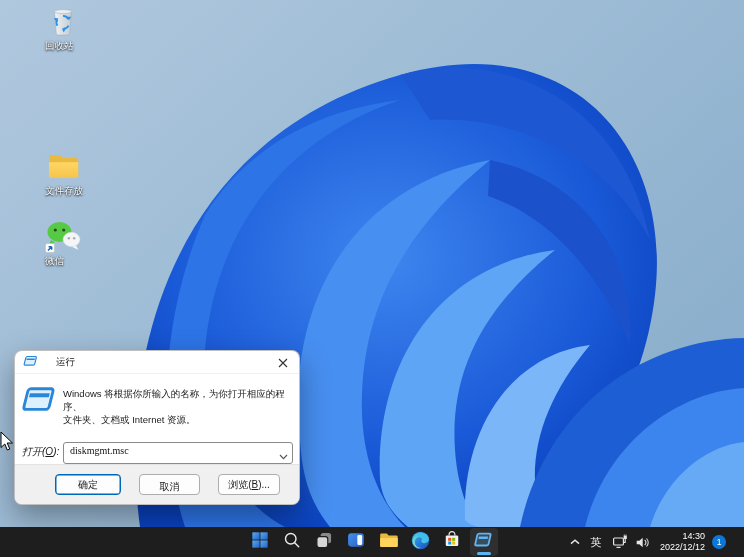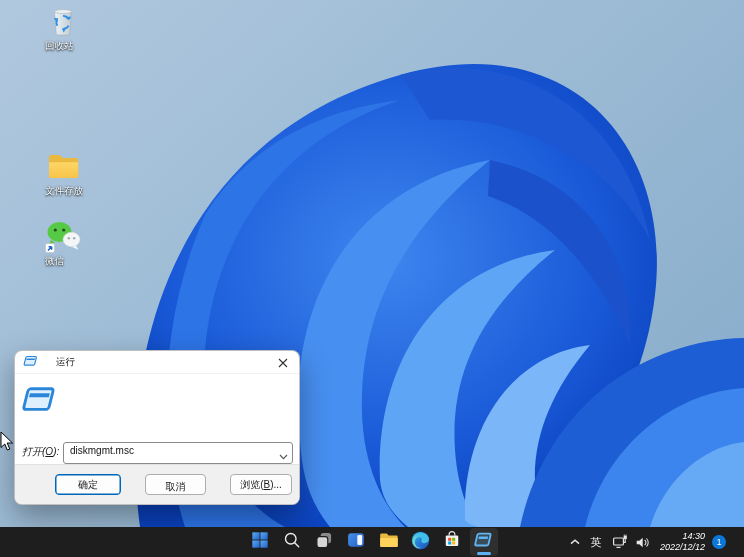--- a/index.html
+++ b/index.html
@@ -26,44 +26,44 @@
   .rd-title { font-size:9.5px; color:#1a1a1a; }
   .rd-close { position:absolute; right:9px; top:5px; width:14px; height:14px; display:flex; align-items:center; justify-content:center; cursor:default; }
   .rd-body { position:relative; height:91px; }
   .rd-bodyicon { position:absolute; left:6px; top:12px; }
   .rd-desc { position:absolute; left:48px; top:13px; width:234px; font-size:9.5px; line-height:13px; color:#1b1b1b; }
   .rd-row { position:absolute; left:0; top:66px; width:286px; height:22px; }
   .rd-openlabel { position:absolute; left:7px; top:5px; font-size:10px; color:#1b1b1b;font-style:italic; }
   .rd-openlabel .mn { text-decoration:underline; }
   .rd-combo { position:absolute; left:48px; top:0; width:230px; height:22px; }
   .rd-input { width:230px; height:22px; border:1px solid #8a8a8a; border-radius:3px; background:#fff;
-              font-family:Liberation Sans, sans-serif; font-size:10px; color:#111; padding:0 18px 4px 6px; outline:none; }
+              font-family:Liberation Serif, serif; font-size:10px; color:#111; padding:0 18px 4px 6px; outline:none; }
   .rd-combo-chevron { position:absolute; right:5px; top:6px; }
   .rd-footer { position:absolute; left:0; bottom:0; width:100%; height:40px; background:#f0f0f0; border-top:1px solid #e3e3e3;
-               display:flex; align-items:center; justify-content:flex-end; gap:24px; padding-right:7px; }
+               display:flex; align-items:center; justify-content:flex-end; gap:18px; padding-right:19px; }
   .rd-btn { height:21px; background:#fdfdfd; border:1px solid #adadad; border-radius:4px; font-size:10px; color:#1b1b1b;
             display:flex; align-items:center; justify-content:center; cursor:default; }
   .rd-btn.ok { width:66px; border:1px solid #0067b8; box-shadow:0 0 0 0.5px #0067b8 inset; }
   .rd-btn.cancel { width:61px;align-items:flex-end; }
   .rd-btn.browse { width:62px; }
   .rd-btn .mn { text-decoration:underline; }
 
   
   .taskbar { position:absolute; left:0; top:527px; width:744px; height:30px; background:#1e1e1e; }
   .tb-center { position:absolute; left:246px; top:1px; display:flex; gap:4px; }
   .tb-btn { position:relative; width:28px; height:28px; border-radius:4px; display:flex; align-items:center; justify-content:center; }
   .tb-btn.active { background:#2f2f2f; }
   .tb-indicator { position:absolute; left:7px; bottom:1px; width:14px; height:3px; border-radius:2px; background:#5db3f2; }
   .tb-tray { position:absolute; right:0; top:0; height:30px; display:flex; align-items:center; padding-right:18px; }
   .tray-item { display:flex; align-items:center; justify-content:center; height:28px; }
   .tray-chevron { width:18px; }
   .tray-ime { width:24px; font-size:11px; color:#f2f2f2; }
   .tray-net { width:24px; }
   .tray-vol { width:22px; }
-  .tray-clock { margin-left:6px; text-align:right; font-size:9px; line-height:11px; color:#fff;font-style:italic; }
+  .tray-clock { margin-left:6px; text-align:right; font-size:9px; line-height:11px; color:#fff; }
   .tray-badge { margin-left:7px; width:14px; height:14px; border-radius:50%; background:#0b78d7; color:#fff;
                 font-size:8.5px; display:flex; align-items:center; justify-content:center; }
 
   
   .cursor { position:absolute; left:0px; top:431px; }
 </style>
 </head>
 <body>
 
 <svg style="position:absolute;width:0;height:0" aria-hidden="true">
@@ -196,20 +196,24 @@
 
     <div class="rd-body">
       <span class="rd-bodyicon">
         <svg width="36" height="27" viewBox="0 0 40 30">
           <g transform="translate(9,0) skewX(-14)">
             <rect x="0" y="3" width="28" height="23" rx="3" fill="#def0fd" stroke="#2a86d8" stroke-width="3.2"></rect>
             <rect x="3" y="8" width="22" height="4.5" fill="#2a86d8"></rect>
           </g>
         </svg>
       </span>
+      <div class="rd-desc">
+        <span>Windows 将根据你所输入的名称，为你打开相应的程序、</span><br>
+        <span>文件夹、文档或 Internet 资源。</span>
+      </div>
 
       <div class="rd-row">
         <label class="rd-openlabel"><span>打开(</span><span class="mn">O</span><span>):</span></label>
         <span class="rd-combo">
           <input class="rd-input" type="text" value="diskmgmt.msc" style="">
           <span class="rd-combo-chevron">
             <svg width="9" height="6" viewBox="0 0 9 6">
                 <path d="M1,1 L4.5,4.6 L8,1" stroke="#555" stroke-width="1.1" fill="none"></path>
               </svg>
           </span>

